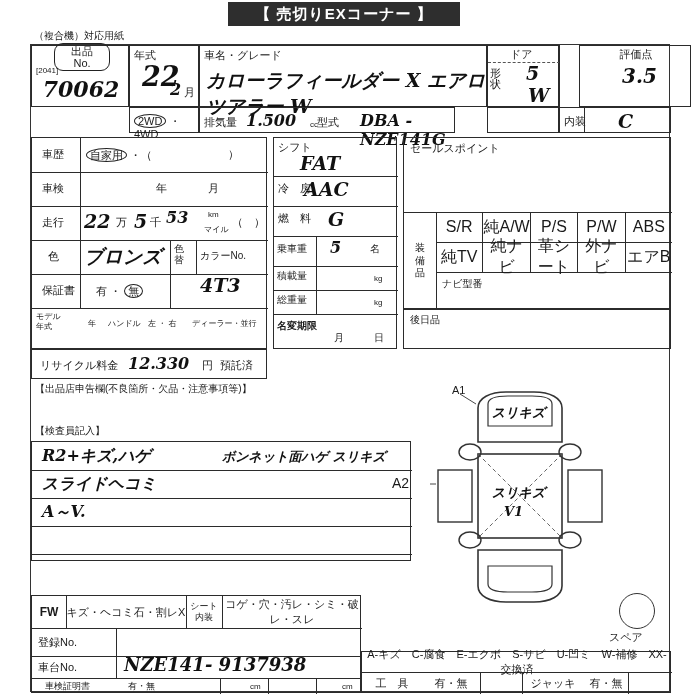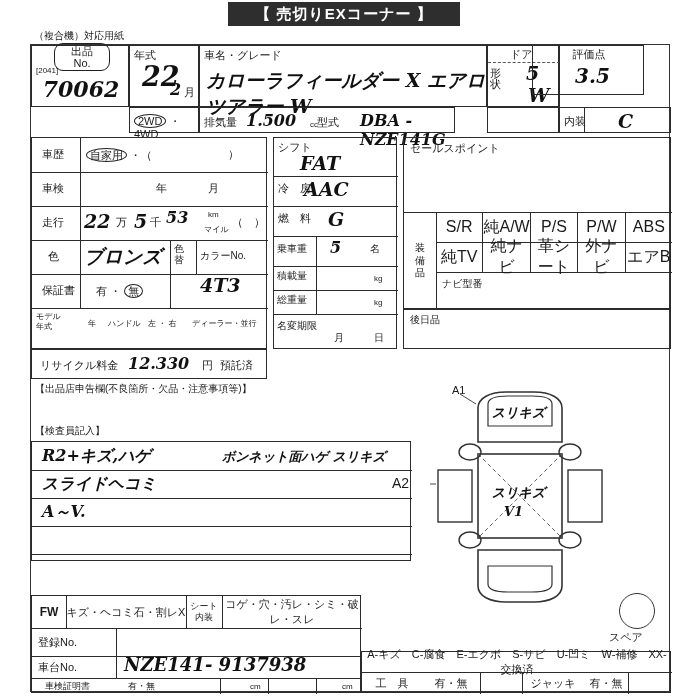--- a/index.html
+++ b/index.html
@@ -85,21 +85,21 @@
     </div>
 
     <div class="bx" style="left:456px;top:0;width:72px;height:62px;">
       <div class="abs lbl" style="left:22px;top:2px;">ドア</div>
       <div class="hline" style="left:0;top:16px;width:72px;border-top:1px dashed #555;background:transparent;height:0;"></div>
       <div class="abs hand h2" style="left:38px;top:16px;">5</div>
       <div class="abs lbl" style="left:2px;top:22px;width:18px;line-height:1;">形状</div>
       <div class="abs hand h2" style="left:40px;top:38px;">W</div>
     </div>
 
-    <div class="bx" style="left:501px;top:0;width:112px;height:50px;">
+    <div class="bx" style="left:548px;top:0;width:112px;height:62px;">
       <div class="abs lbl ctr" style="left:0;top:2px;width:112px;">評価点</div>
       <div class="abs hand" style="left:42px;top:18px;font-size:20px;">3.5</div>
     </div>
 
     <div class="bx" style="left:98px;top:62px;width:70px;height:26px;">
       <div class="abs lbl" style="left:4px;top:6px;">
         <span class="circled">2WD</span>
         <span>・</span>
         <span>4WD</span>
       </div>
@@ -209,21 +209,21 @@
       <div class="abs lbl" style="left:3px;top:105px;font-size:10px;">乗車重</div>
       <div class="abs hand h3" style="left:56px;top:100px;">5</div>
       <div class="abs lbl" style="left:96px;top:105px;font-size:10px;">名</div>
 
       <div class="abs lbl" style="left:3px;top:132px;font-size:10px;">積載量</div>
       <div class="abs tiny" style="left:100px;top:136px;">kg</div>
 
       <div class="abs lbl" style="left:3px;top:156px;font-size:10px;">総重量</div>
       <div class="abs tiny" style="left:100px;top:160px;">kg</div>
 
-      <div class="abs lbl" style="left:3px;top:182px;font-size:10px;">名変期限</div>
+      <div class="abs lbl" style="left:3px;top:182px;font-size:10px;font-weight:bold;">名変期限</div>
       <div class="abs lbl" style="left:60px;top:194px;font-size:10px;">月</div>
       <div class="abs lbl" style="left:100px;top:194px;font-size:10px;">日</div>
     </div>
 
     <div class="bx" style="left:372px;top:92px;width:268px;height:172px;">
       <div class="abs lbl" style="left:6px;top:4px;">セールスポイント</div>
       <div class="hline" style="left:0;top:74px;width:268px;"></div>
       <div class="vline" style="left:32px;top:74px;height:98px;"></div>
       <div class="hline" style="left:32px;top:104px;width:236px;"></div>
       <div class="hline" style="left:32px;top:134px;width:236px;"></div>

